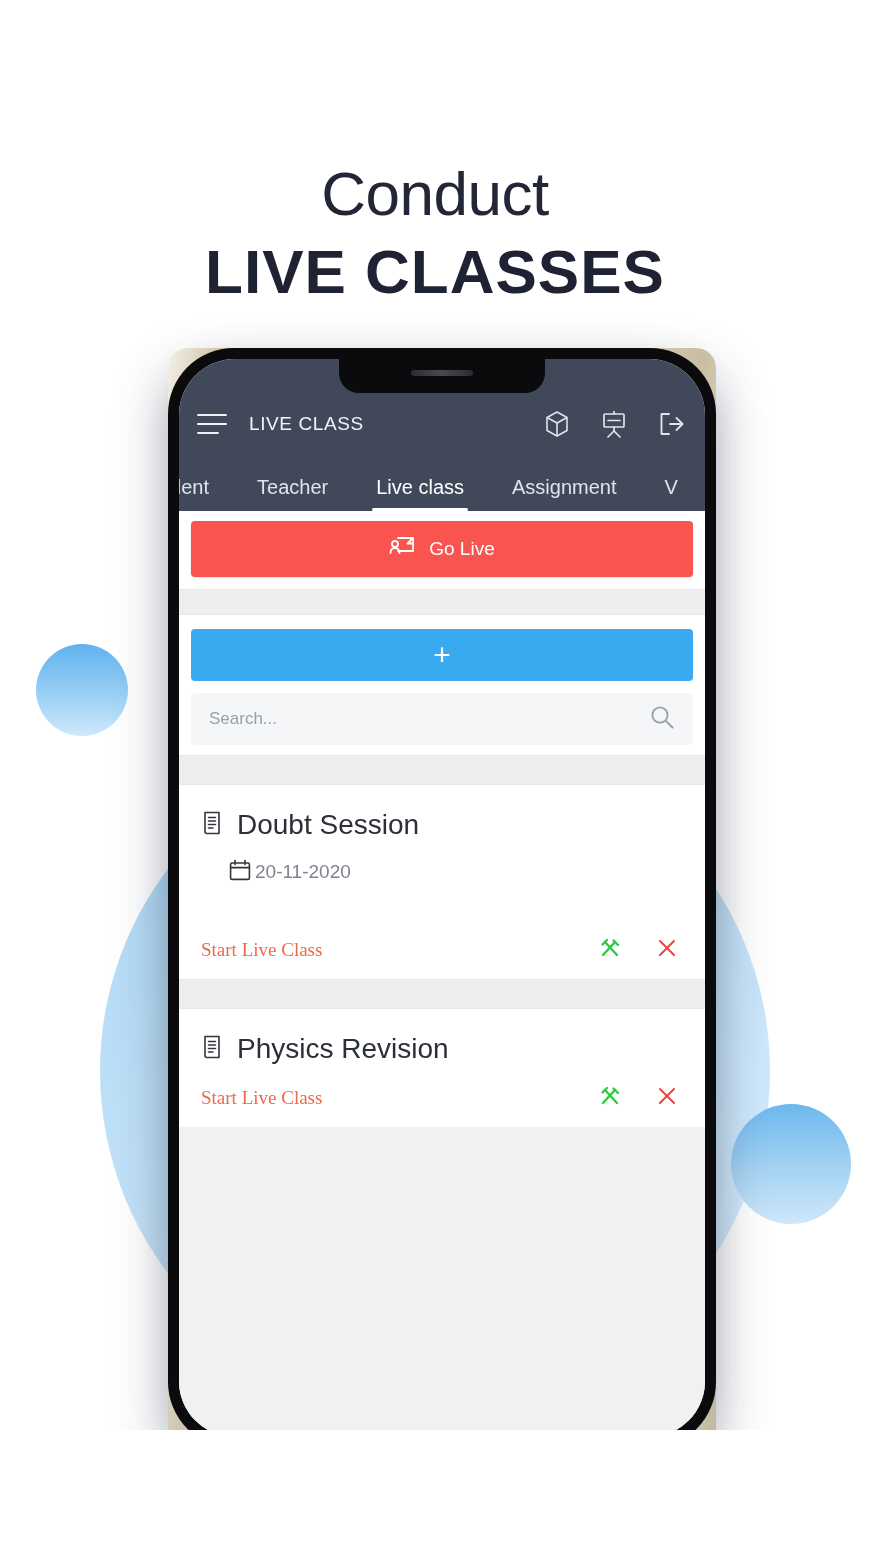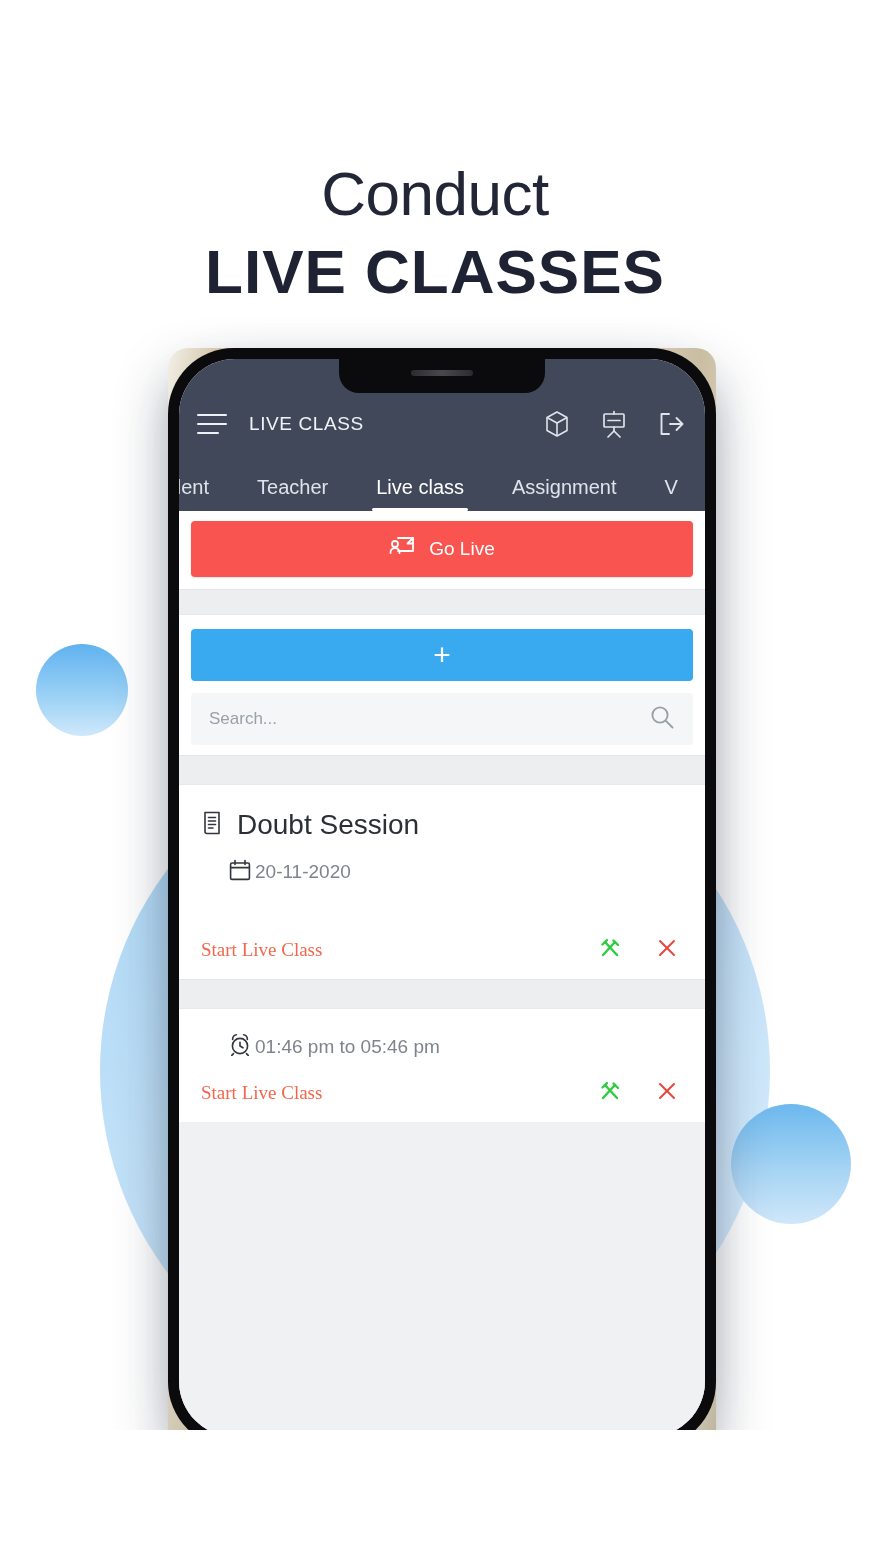--- a/index.html
+++ b/index.html
@@ -289,32 +289,31 @@
                           <path d="M17 3 L3 17"></path>
                       </svg>
                     </span>
                   </span>
                 </div>
               </div>
 
               <div class="band band-lg"></div>
 
               <div class="card card2">
-                <div class="meta">
-                  <span>
-                    <svg width="22" height="23" viewBox="0 0 22 23" fill="none" stroke="#31353d" stroke-width="1.6" stroke-linecap="round">
-                      <circle cx="11" cy="13" r="7.6"></circle>
-                      <path d="M11 9.2 L11 13 L14 14.8"></path>
-                      <path d="M3.6 6.4 C3.6 3.6 5.4 1.8 7.4 1.8"></path>
-                      <path d="M18.4 6.4 C18.4 3.6 16.6 1.8 14.6 1.8"></path>
-                      <path d="M4.5 20.6 L2.8 22.4"></path>
-                        <path d="M17.5 20.6 L19.2 22.4"></path>
-                    </svg>
-                  </span>
-                  <span class="meta-text">01:46 pm to 05:46 pm</span>
+                <div class="card-title">
+                  <span>
+                    <svg width="22" height="24" viewBox="0 0 22 24" fill="none" stroke="#31353d" stroke-width="1.6" stroke-linecap="round" stroke-linejoin="round">
+                      <path d="M4 1.5 L18 1.5 L18 22.5 L6 22.5 C4.8 22.5 4 21.6 4 20.5 Z"></path>
+                      <path d="M7.5 6.5 L14.5 6.5"></path>
+                        <path d="M7.5 10 L14.5 10"></path>
+                      <path d="M7.5 13.5 L14.5 13.5"></path>
+                        <path d="M7.5 17 L12 17"></path>
+                    </svg>
+                  </span>
+                  <span class="card-title-text">Physics Revision</span>
                 </div>
                 <div class="card-footer">
                   <span class="start-link">Start Live Class</span>
                   <span class="card-actions">
                     <span class="ic">
                       <svg width="22" height="22" viewBox="0 0 22 22" fill="none" stroke="#2ecc40" stroke-width="2.4" stroke-linecap="round">
                         <path d="M4 18 L16 5"></path>
                           <path d="M18 18 L6 5"></path>
                         <path d="M14.5 3.5 L19 8"></path>
                           <path d="M3.5 7.5 L8 3"></path>

